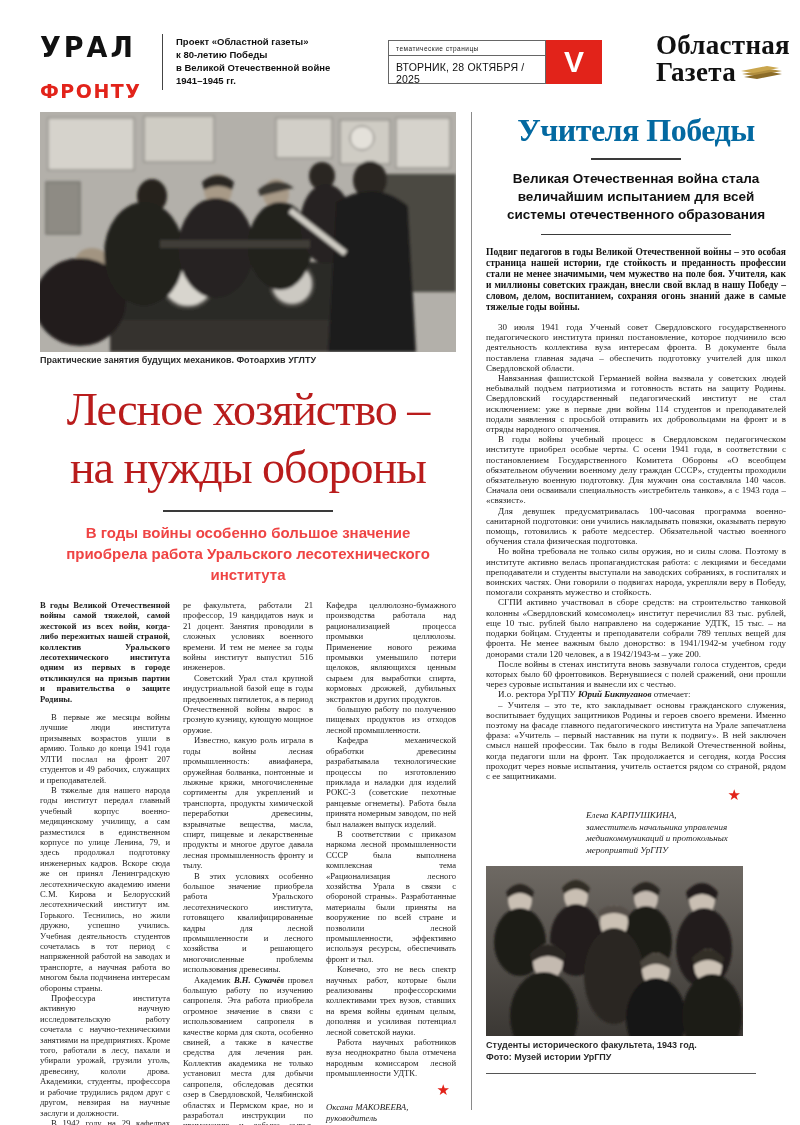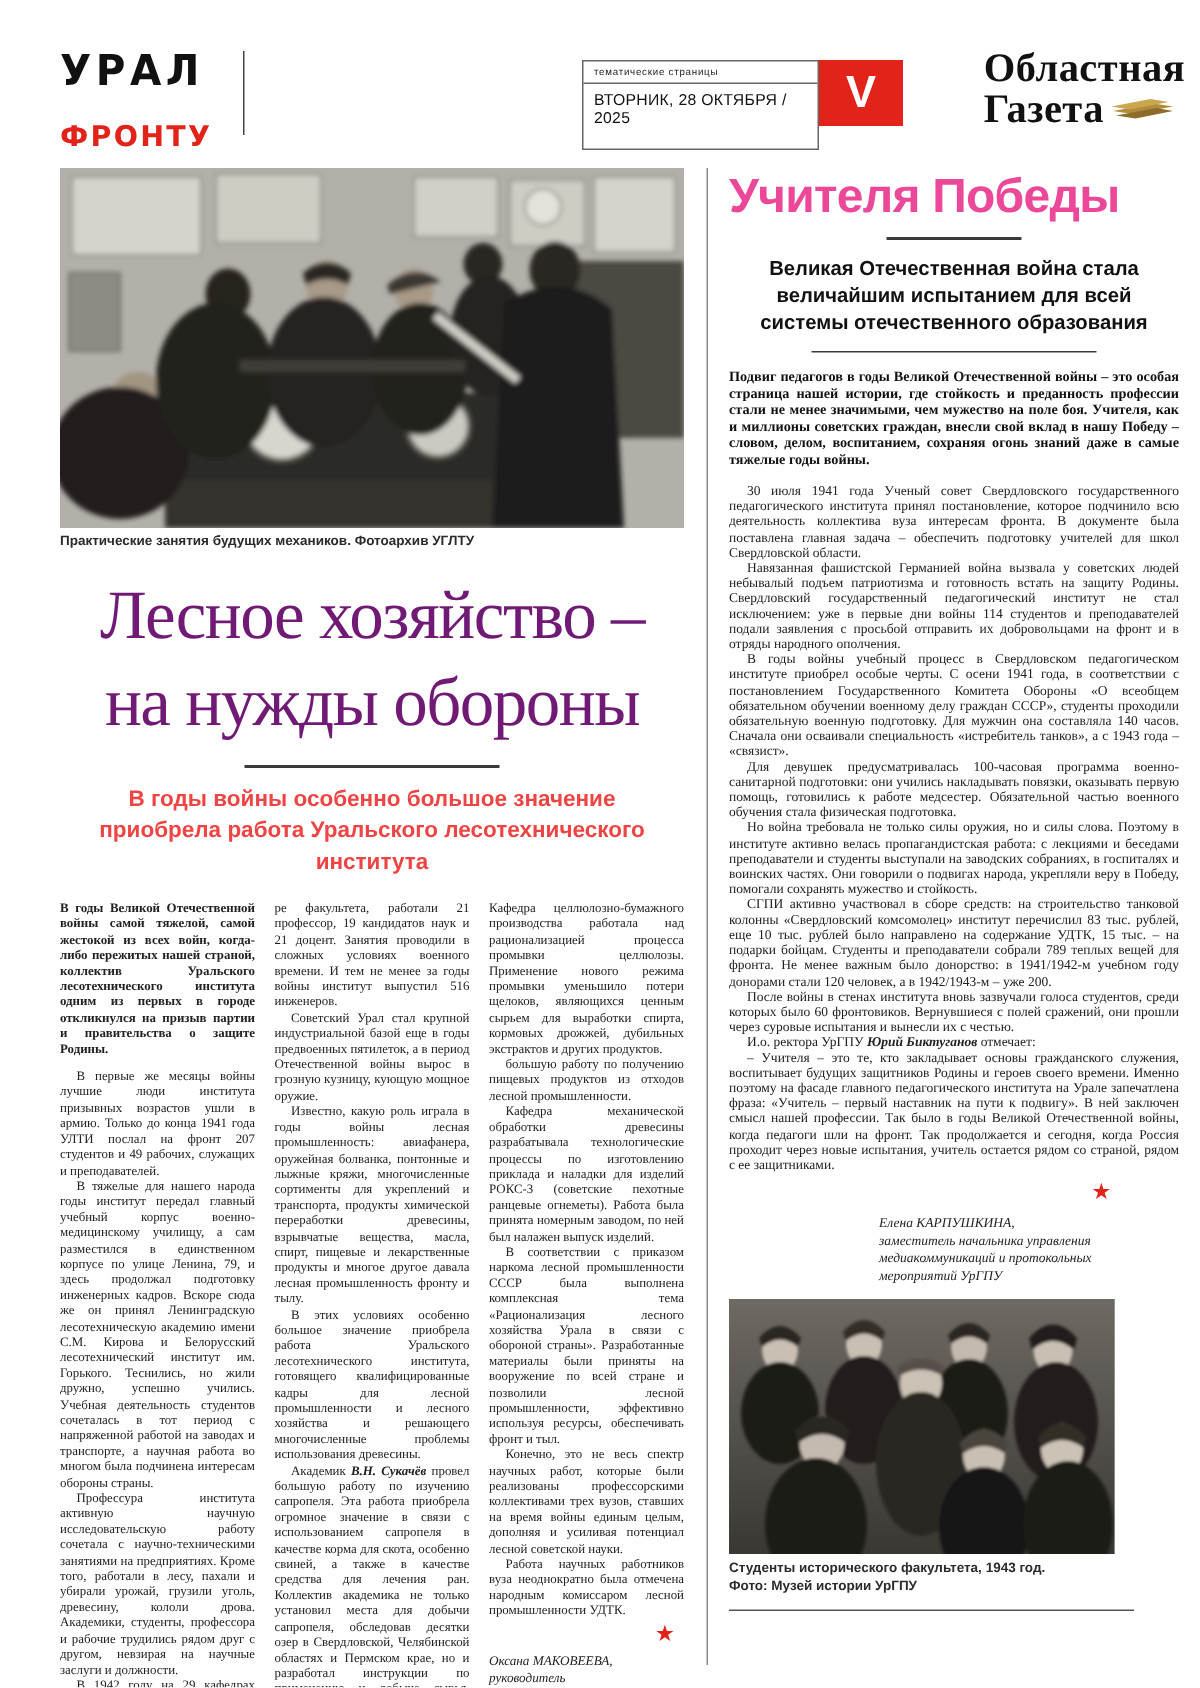--- a/index.html
+++ b/index.html
@@ -6,56 +6,56 @@
   .page{position:relative;width:800px;height:1125px;background:#fff;overflow:hidden;
         font-family:"Liberation Serif", serif;color:#1a1a1a;}
   
   .header{position:absolute;left:40px;top:32px;right:10px;height:64px;}
   .logo{position:absolute;left:0;top:2px;line-height:1;font-family:"DejaVu Sans", sans-serif;}
   .logo .l1{font-size:27px;font-weight:900;letter-spacing:3px;color:#111;transform:scaleY(1.05);}
   .logo .l2{font-size:19px;font-weight:900;letter-spacing:1.5px;color:#e2231a;margin-top:21px;}
   .logo-divider{position:absolute;left:122px;top:2px;height:56px;width:1px;background:#444;}
   .project{position:absolute;left:136px;top:3px;font-family:"Liberation Sans", sans-serif;
            font-weight:700;font-size:9.5px;line-height:13px;color:#111;}
-  .datebox{position:absolute;left:348px;top:8px;width:158px;height:60px;border:1px solid #666;
+  .datebox{position:absolute;left:348px;top:8px;width:158px;height:44px;border:1px solid #666;
            font-family:"Liberation Sans", sans-serif;box-sizing:border-box;}
   .datebox .kicker{display:block;font-size:6.5px;letter-spacing:.5px;color:#222;
                    padding:4px 0 3px 7px;border-bottom:1px solid #666;}
   .datebox .date{display:block;font-size:10.5px;color:#111;padding:5px 0 0 7px;letter-spacing:.2px;}
   .vbox{position:absolute;left:506px;top:8px;width:56px;height:44px;background:#e2231a;
         color:#fff;font-family:"Liberation Sans", sans-serif;font-weight:900;font-size:30px;
         display:flex;align-items:center;justify-content:center;}
   .masthead{position:absolute;right:0px;top:0px;font-family:"Liberation Serif", serif;
             font-weight:700;font-size:27px;line-height:27px;color:#111;letter-spacing:.3px;text-align:left;}
   .masthead .row2{display:flex;align-items:center;gap:5px;}
   
   .divider-v{position:absolute;left:471px;top:112px;height:998px;width:1px;background:#8a8a8a;}
   
   .art-left{position:absolute;left:40px;top:112px;width:416px;}
   .photo-l{width:416px;height:240px;display:block;background:#b5b2ac;}
   .caption-l{font-family:"Liberation Sans", sans-serif;font-weight:700;font-size:9px;
              color:#2b2b2b;margin-top:3px;}
   .headline-l{margin-top:16px;text-align:center;font-size:46px;line-height:58px;
-              font-family:"Liberation Serif", serif;color:#701a75;letter-spacing:-1px;}
+              font-family:"Liberation Serif", serif;color:#b91c1c;letter-spacing:-1px;}
   .rule-c{height:2px;background:#3a3a3a;width:170px;margin:13px auto 10px auto;}
   .subhead-l{font-family:"Liberation Sans", sans-serif;font-weight:700;font-size:15px;
              line-height:21px;text-align:center;color:#ef4444;margin:0 18px;}
   .body-cols{display:flex;gap:13px;margin-top:15px;height:552px;overflow:hidden;}
   .bcol{flex:1;font-size:8.6px;line-height:10.4px;text-align:justify;color:#222;}
   .bcol p{margin:0;text-indent:11px;}
   .bcol p.lead{font-weight:700;text-indent:0;margin-bottom:8px;}
   .bcol.cont p:first-child{text-indent:0;}
   .star{color:#e2231a;font-size:15px;line-height:15px;}
   .star-row-l{text-align:right;padding-right:6px;margin-top:4px;}
   .sig{font-style:italic;font-size:8.8px;line-height:11px;margin-top:4px;text-indent:0 !important;}
   .sig div{text-indent:0;}
   
   .art-right{position:absolute;left:486px;top:112px;width:300px;}
-  .headline-r{font-family:Liberation Sans, sans-serif;font-weight:700;font-size:32px;
-              line-height:36px;text-align:left;color:#ec4899;letter-spacing:-.5px;}
+  .headline-r{font-family:Liberation Serif, serif;font-weight:700;font-size:32px;
+              line-height:36px;text-align:center;color:#0369a1;letter-spacing:-.5px;}
   .rule-s{height:1.5px;background:#3a3a3a;margin:10px auto;}
   .rule-s.w90{width:90px;}
   .rule-s.w190{width:190px;}
   .subhead-r{font-family:"Liberation Sans", sans-serif;font-weight:700;font-size:13.5px;
              line-height:18px;text-align:center;color:#111;margin:0 10px;}
   .lead-r{font-weight:700;font-size:9.5px;line-height:11px;text-align:justify;margin-top:12px;color:#111;}
   .paras-r{margin-top:9px;font-size:9px;line-height:10.2px;text-align:justify;color:#222;}
   .paras-r p{margin:0;text-indent:12px;}
   .star-row-r{text-align:right;padding-right:45px;margin-top:5px;}
   .sig-r{margin:6px 0 0 100px;font-style:italic;font-size:9px;line-height:11.5px;color:#222;}
@@ -69,20 +69,26 @@
 <body>
 
 <div class="page">
 
   <div class="header">
     <div class="logo">
       <div class="l1">УРАЛ</div>
       <div class="l2">ФРОНТУ</div>
     </div>
     <div class="logo-divider"></div>
+    <div class="project">
+        <div>Проект «Областной газеты»</div>
+        <div>к 80-летию Победы</div>
+        <div>в Великой Отечественной войне</div>
+        <div>1941–1945 гг.</div>
+      </div>
     <div class="datebox">
       <span class="kicker">тематические страницы</span>
       <span class="date">ВТОРНИК, 28 ОКТЯБРЯ / 2025</span>
     </div>
     <div class="vbox">V</div>
     <div class="masthead">
       <div>Областная</div>
       <div class="row2">
         <span>Газета</span>
         <svg width="42" height="16" viewBox="0 0 42 16" aria-hidden="true">

